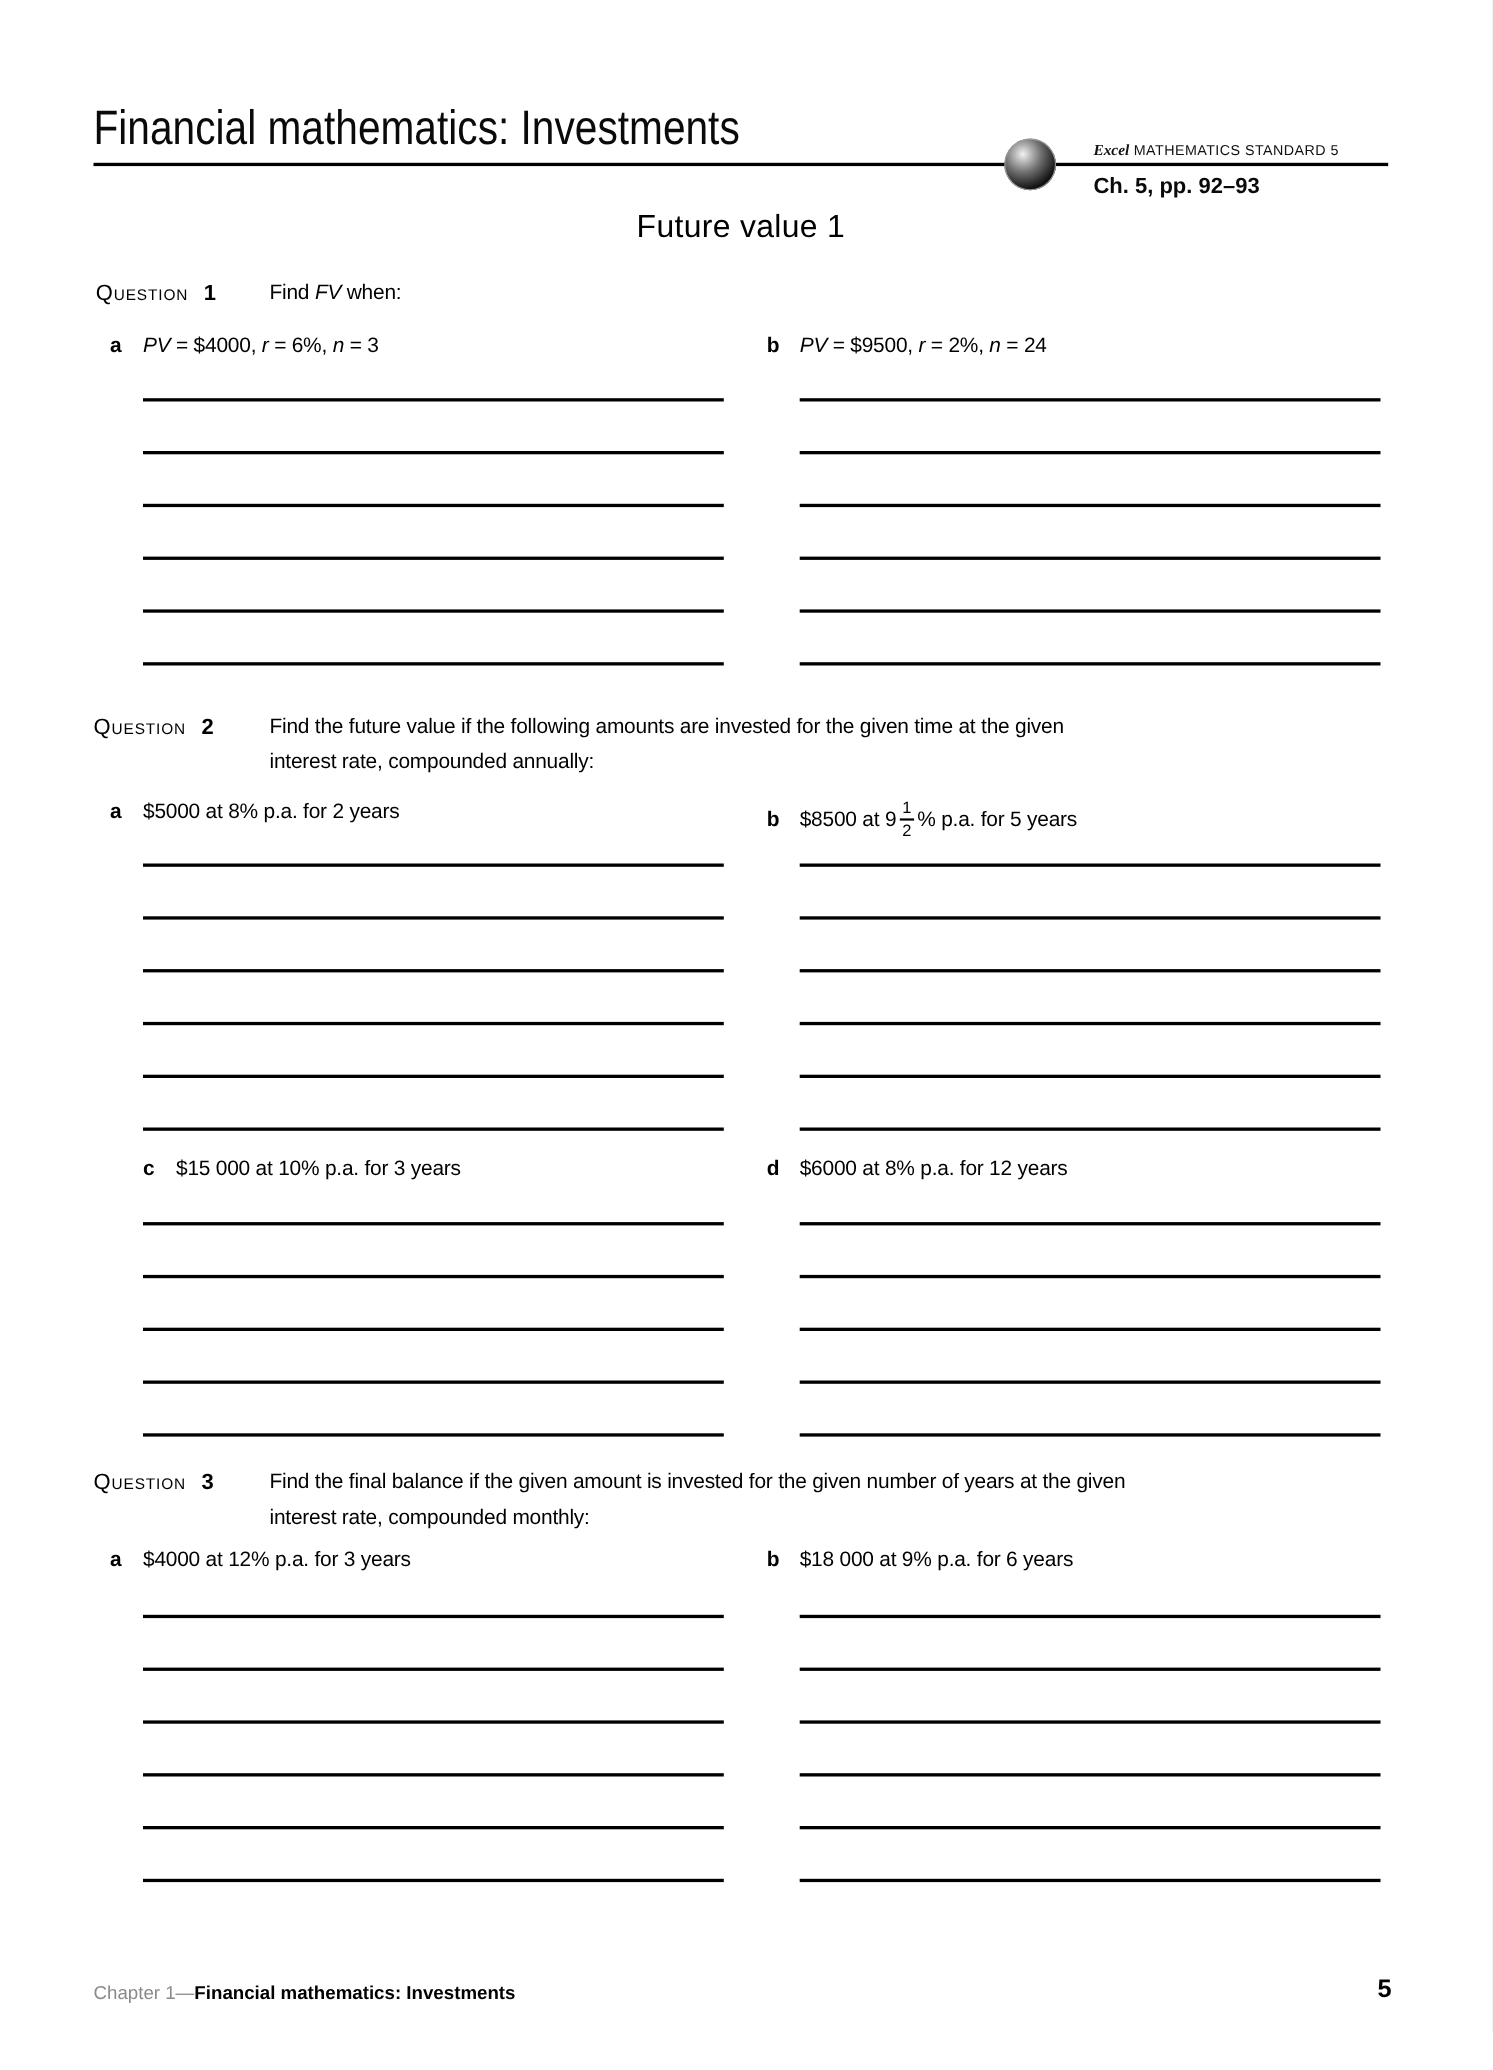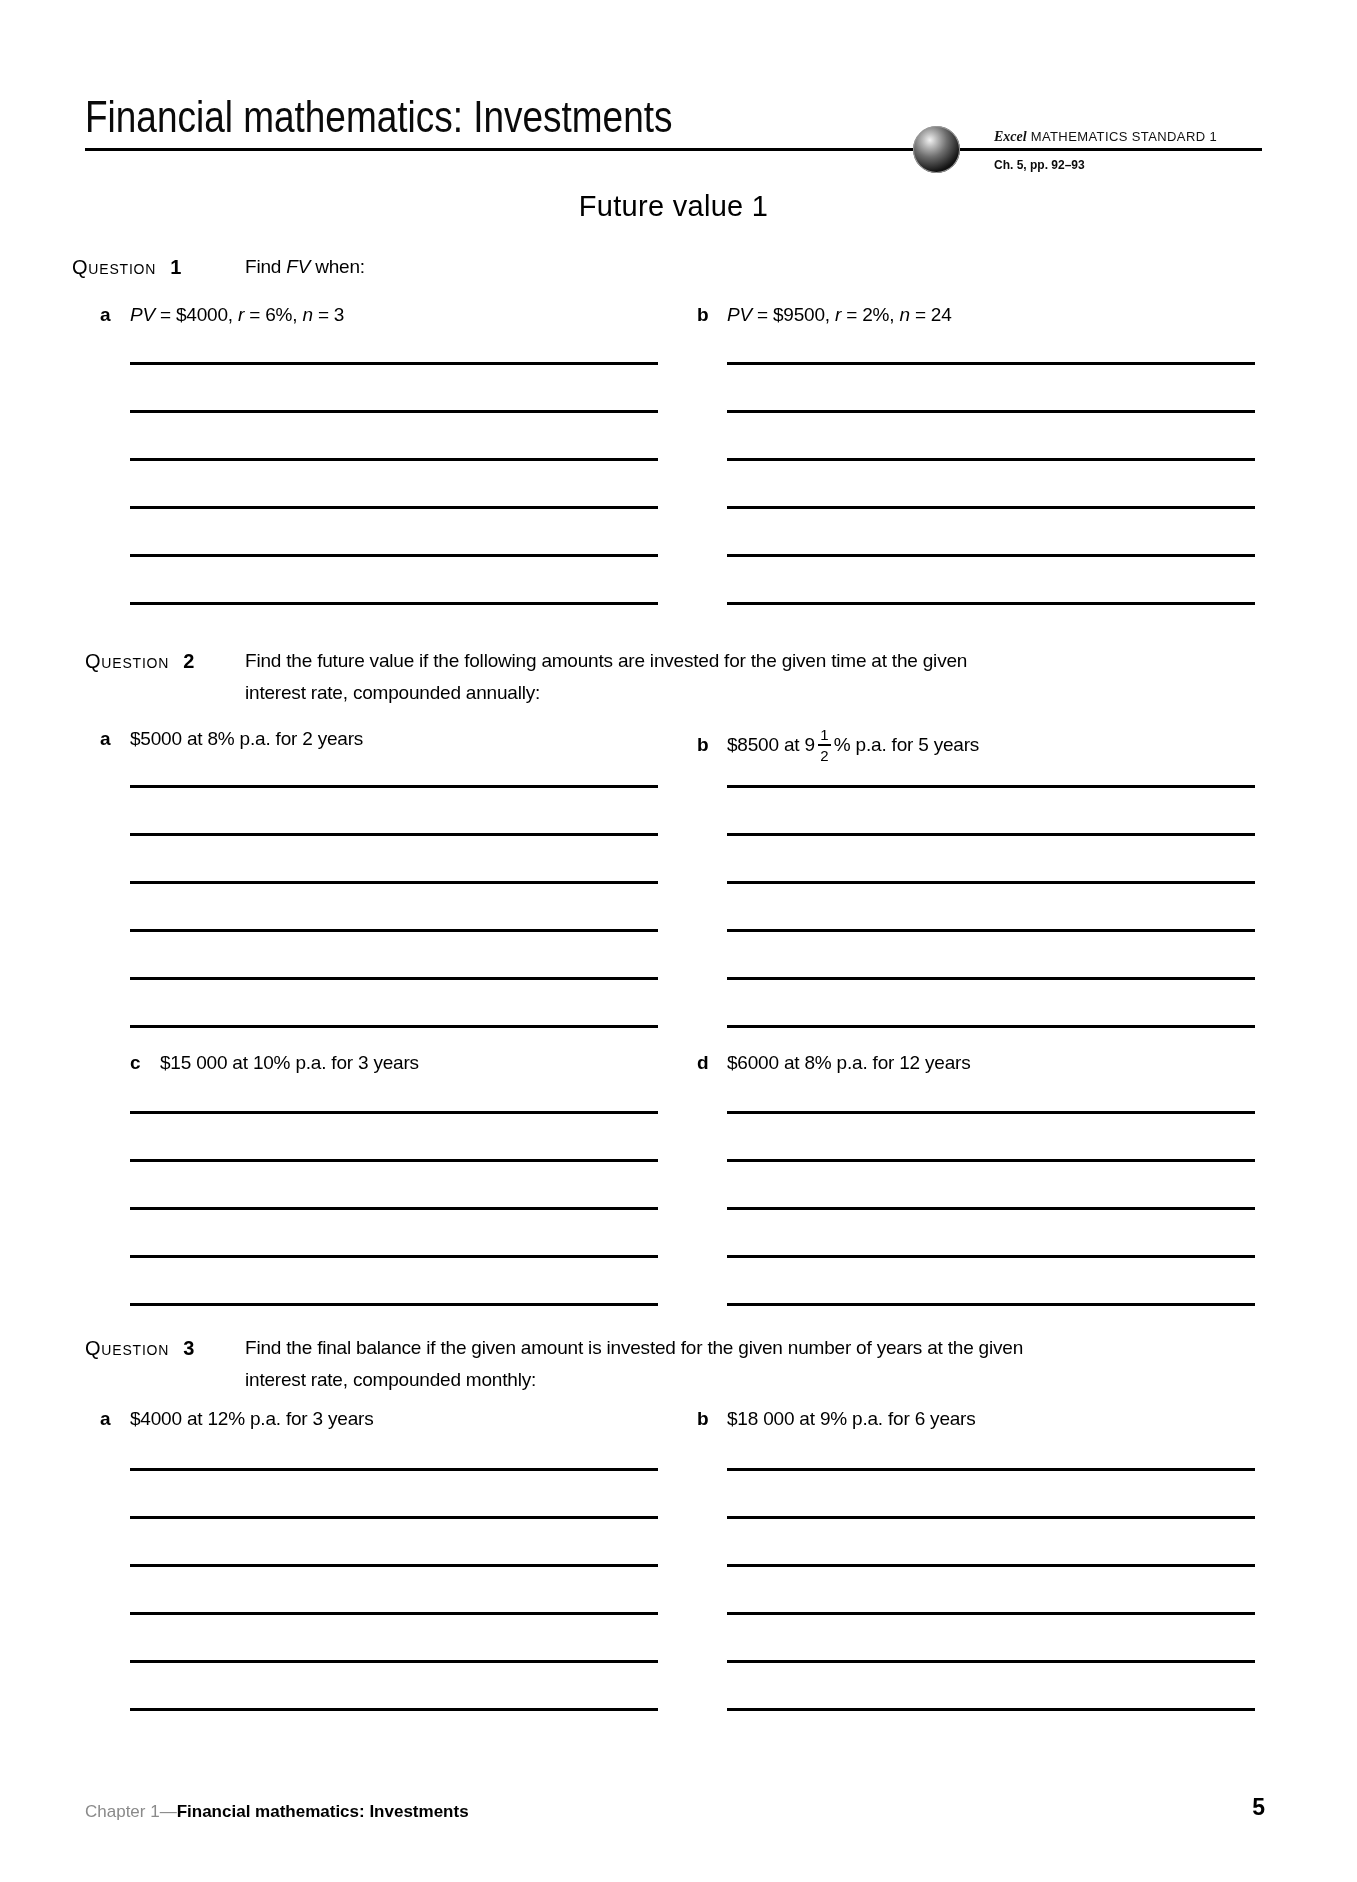--- a/index.html
+++ b/index.html
@@ -14,21 +14,21 @@
     transform:scaleX(0.84);transform-origin:left top;white-space:nowrap;color:#0a0a0a;
   }
   .rule{left:85px;top:148px;width:1177px;height:3px;background:#000;}
   .sphere{
     left:913px;top:126px;width:47px;height:47px;border-radius:50%;
     background:radial-gradient(circle at 36% 30%, #f2f2f2 0%, #b9b9b9 16%, #6e6e6e 38%, #111 72%, #3a3a3a 100%);
     box-shadow:0 0 0 1px #9a9a9a inset;
   }
   .badge-series{left:994px;top:129px;width:268px;font-size:13px;letter-spacing:.4px;white-space:nowrap;color:#111;}
   .badge-brand{font-family:"Liberation Serif",serif;font-style:italic;font-weight:bold;font-size:14px;letter-spacing:0;}
-  .badge-ref{left:994px;top:158px;font-size:12px;font-weight:bold;white-space:nowrap;color:#0a0a0a;}
+  .badge-ref{left:994px;top:158px;font-size:20px;font-weight:bold;white-space:nowrap;color:#0a0a0a;}
   .heading{left:85px;top:190px;width:1177px;text-align:center;font-size:29px;font-weight:normal;letter-spacing:.3px;}
   
   .qhead{white-space:nowrap;font-size:19px;}
   .qword{font-variant:small-caps;font-size:20px;letter-spacing:.8px;}
   .qnum{font-weight:bold;font-size:20px;margin-left:14px;}
   .prompt{font-size:19px;white-space:nowrap;letter-spacing:-0.2px;}
   
   .item{white-space:nowrap;font-size:19px;letter-spacing:-0.2px;}
   .item-label{display:inline-block;width:30px;font-weight:bold;}
   .item i, .prompt i{font-style:italic;}
@@ -46,26 +46,26 @@
   .pagenum{left:1215px;top:1794px;width:50px;text-align:right;font-size:23px;font-weight:bold;}
 </style>
 </head>
 <body>
 
 <div class="page">
 
   <div class="abs title">Financial mathematics: Investments</div>
   <div class="abs rule"></div>
   <div class="abs sphere"></div>
-  <div class="abs badge-series"><span class="badge-brand">Excel</span><span> MATHEMATICS STANDARD 1</span></div>
+  <div class="abs badge-series"><span class="badge-brand">Excel</span><span> MATHEMATICS STANDARD 5</span></div>
   <div class="abs badge-ref">Ch. 5, pp. 92–93</div>
 
   <div class="abs heading">Future value 1</div>
 
-  <div class="abs qhead" style="left:72px;top:256px;"><span class="qword">Question</span><span class="qnum">1</span></div>
+  <div class="abs qhead" style="left:87px;top:256px;"><span class="qword">Question</span><span class="qnum">1</span></div>
   <div class="abs prompt" style="left:245px;top:256px;"><span>Find </span><i>FV</i><span> when:</span></div>
 
   <div class="abs item" style="left:100px;top:304px;"><span class="item-label">a</span><i>PV</i><span> = $4000, </span><i>r</i><span> = 6%, </span><i>n</i><span> = 3</span></div>
   <div class="abs item" style="left:697px;top:304px;"><span class="item-label">b</span><i>PV</i><span> = $9500, </span><i>r</i><span> = 2%, </span><i>n</i><span> = 24</span></div>
 
   <div class="abs lines" style="left:130px;top:362px;">
       <div class="answer-line"></div>
       <div class="answer-line"></div>
       <div class="answer-line"></div>
       <div class="answer-line"></div>

